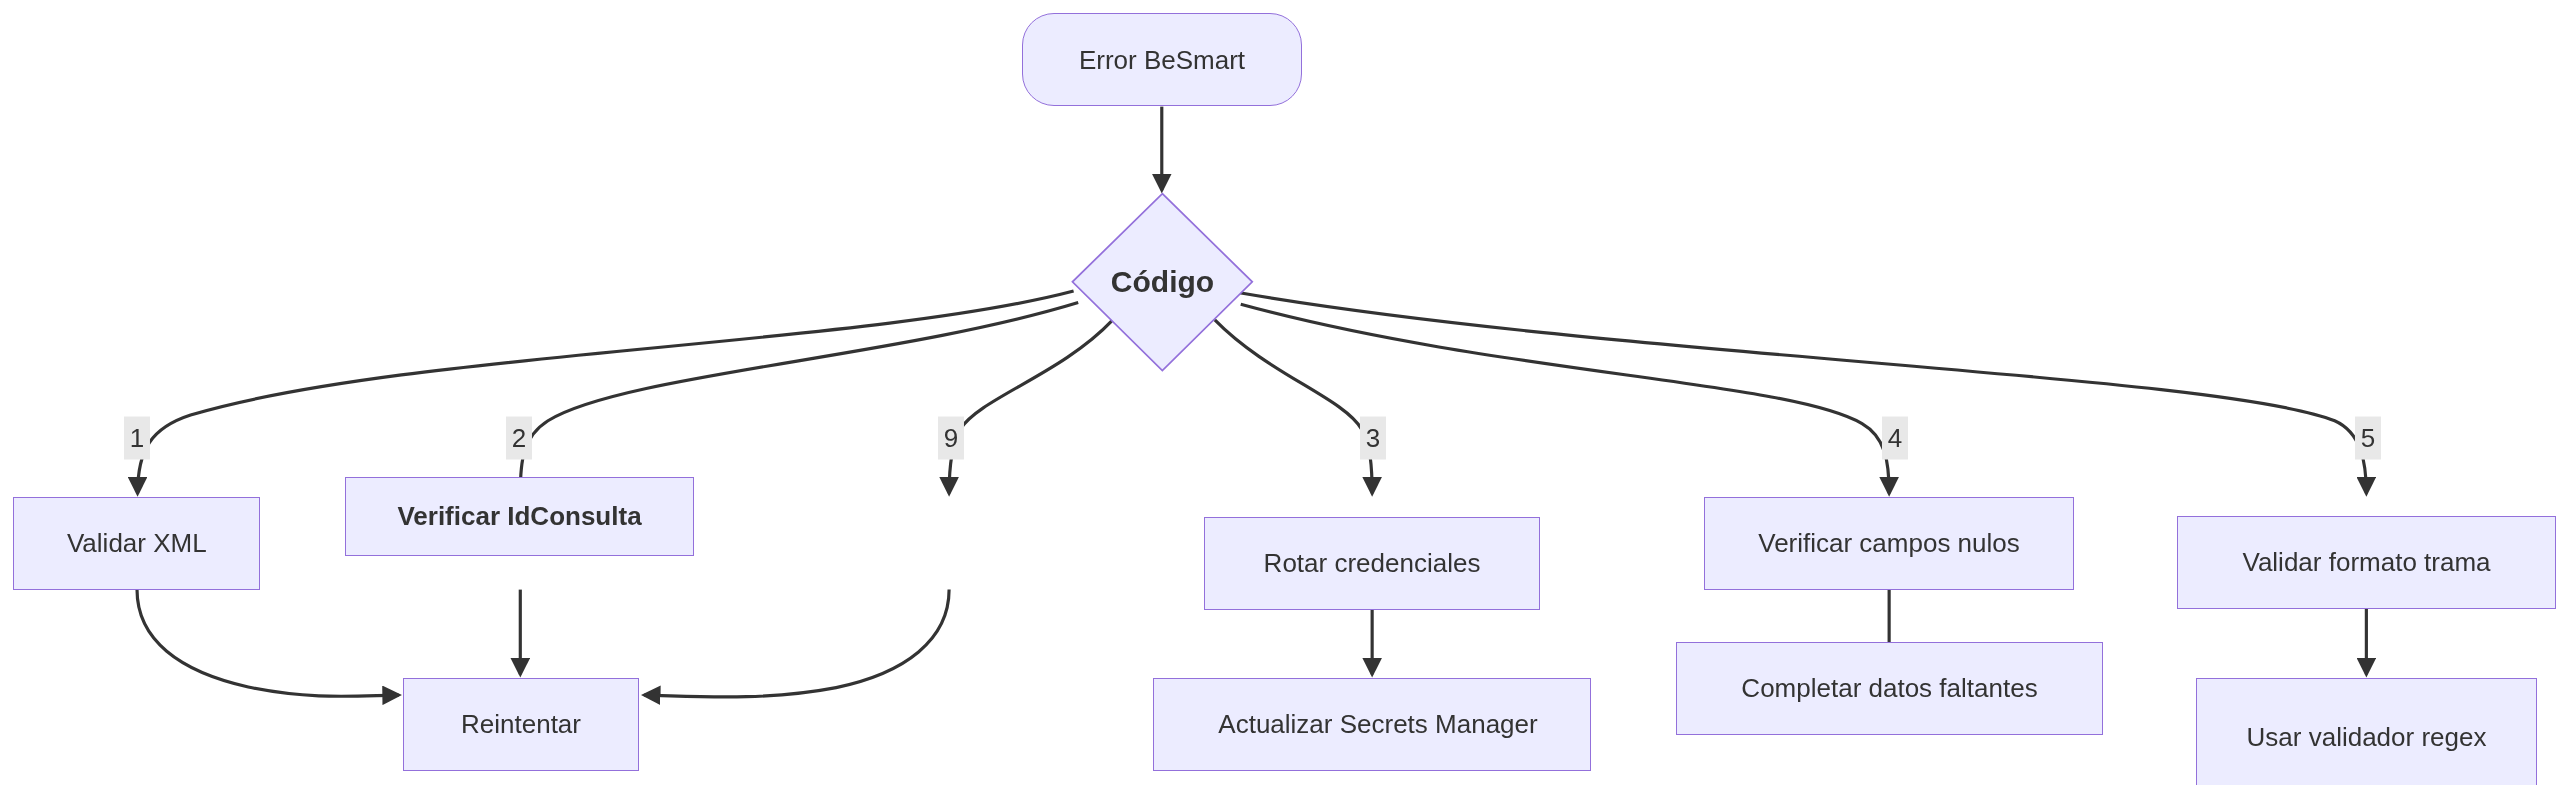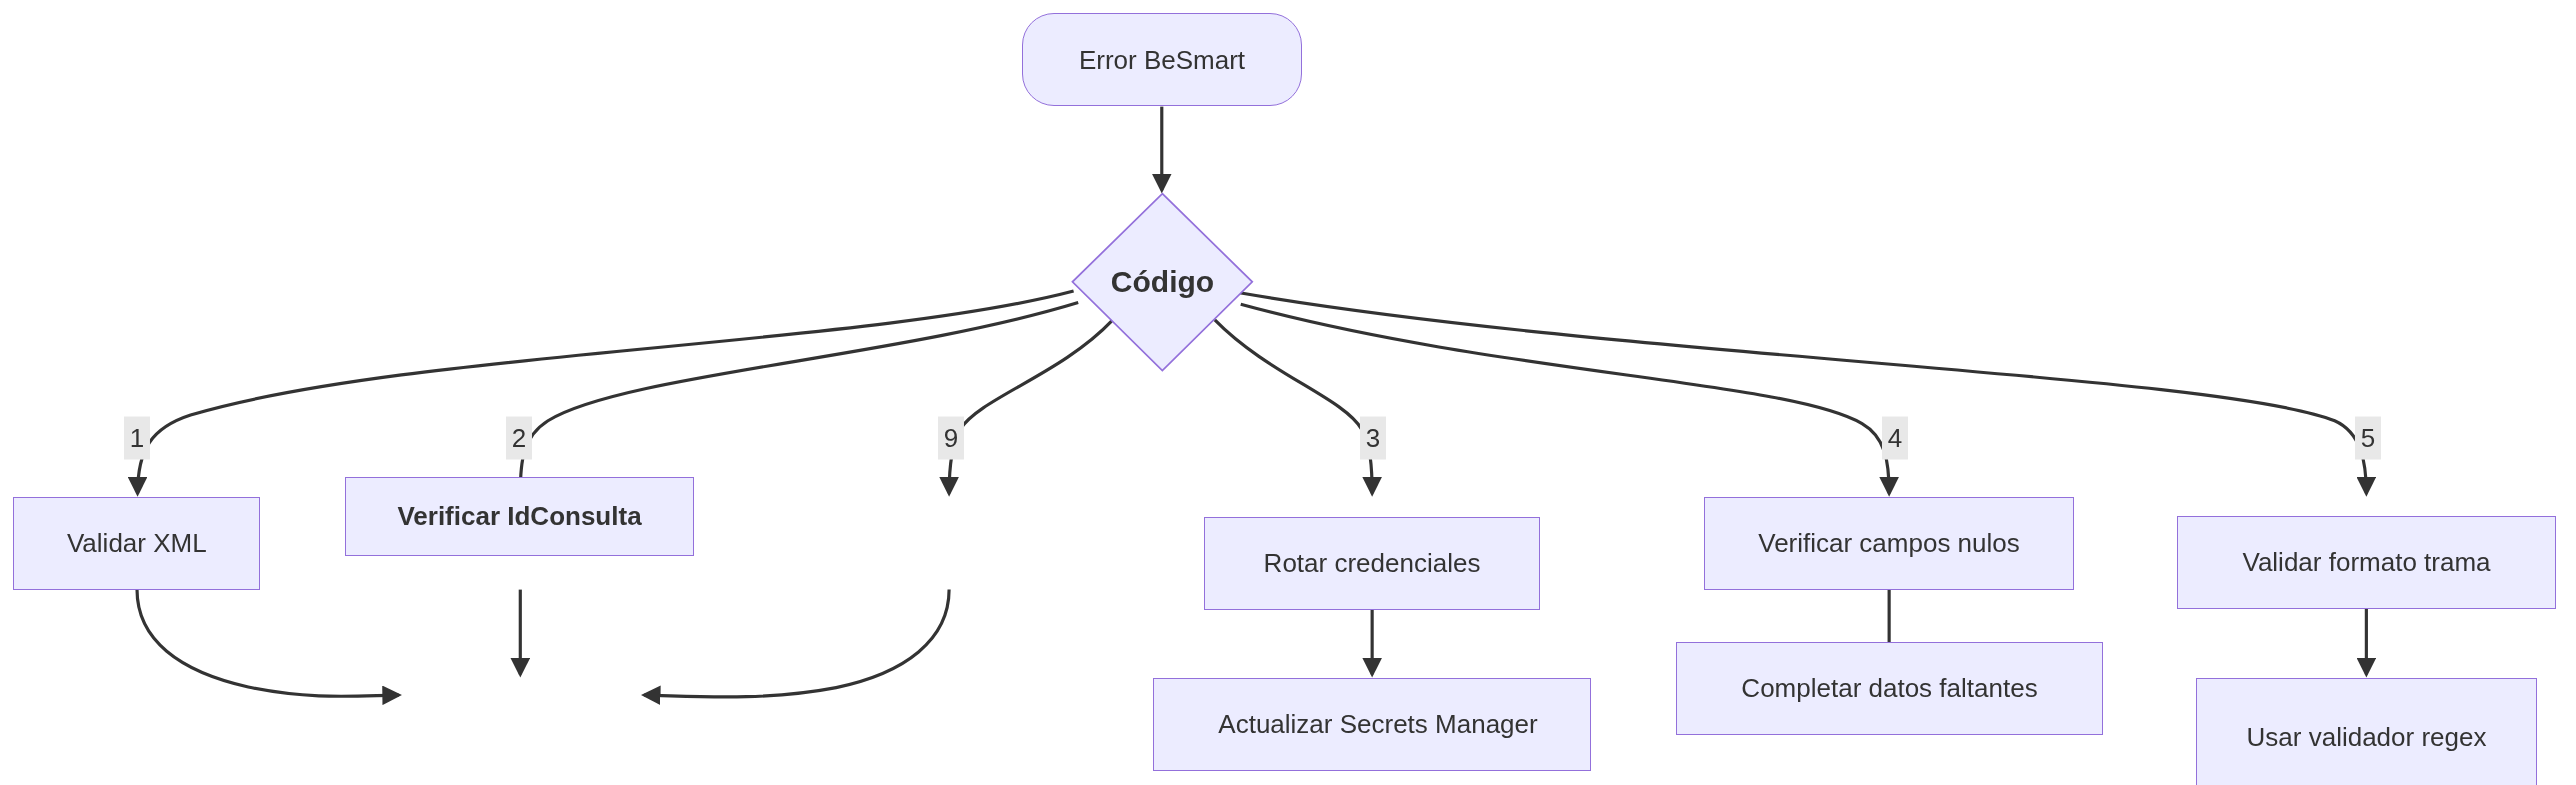--- a/index.html
+++ b/index.html
@@ -104,20 +104,21 @@
   <div class="node" id="n-error">Error BeSmart</div>
 
   <div class="diamond-label" id="n-codigo-label">Código</div>
 
   <div class="node" id="n-validar">Validar XML</div>
   <div class="node" id="n-idconsulta">Verificar IdConsulta</div>
   <div class="node" id="n-rotar">Rotar credenciales</div>
   <div class="node" id="n-nulos">Verificar campos nulos</div>
   <div class="node" id="n-trama">Validar formato trama</div>
 
+  <div class="node" id="n-reintentar">Reintentar</div>
   <div class="node" id="n-secrets">Actualizar Secrets Manager</div>
   <div class="node" id="n-completar">Completar datos faltantes</div>
   <div class="node" id="n-regex">Usar validador regex</div>
 
   <span class="edge-label" id="el-1">1</span>
   <span class="edge-label" id="el-2">2</span>
   <span class="edge-label" id="el-9">9</span>
   <span class="edge-label" id="el-3">3</span>
   <span class="edge-label" id="el-4">4</span>
   <span class="edge-label" id="el-5">5</span>

